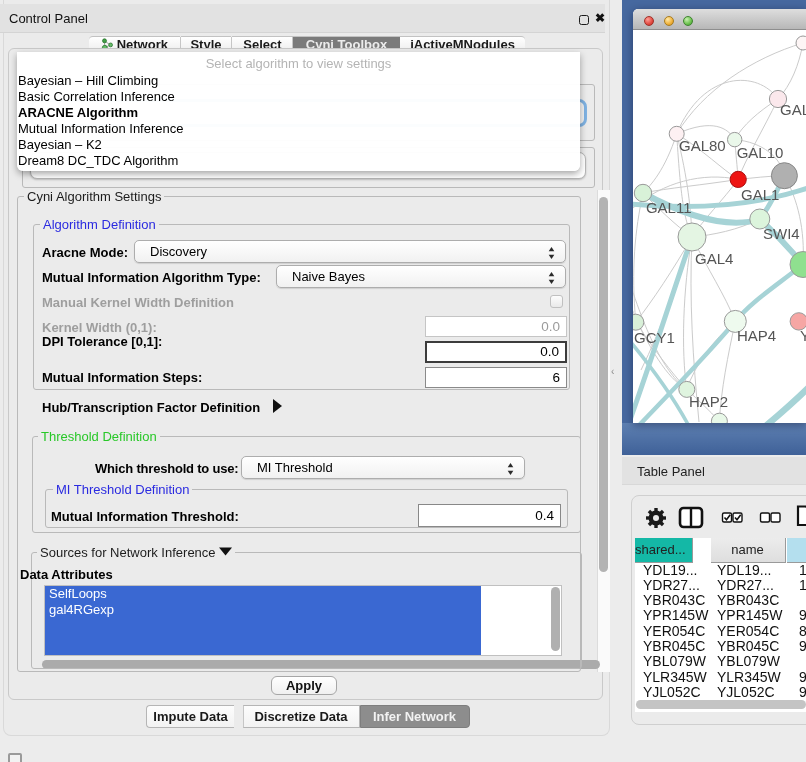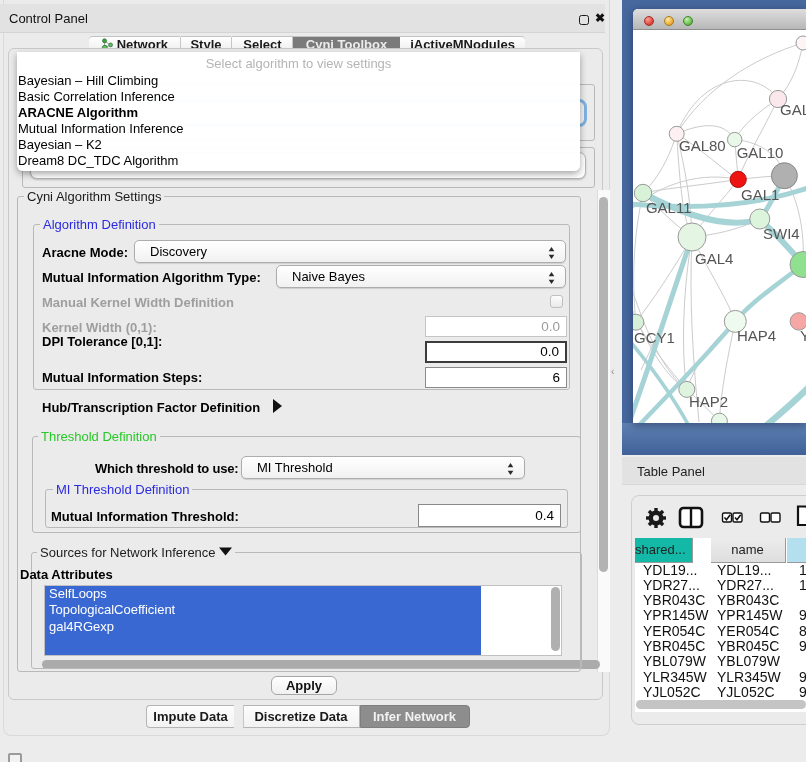--- a/index.html
+++ b/index.html
@@ -116,21 +116,20 @@
 <div class="fld" style="left:418px; top:504px; width:143px; height:23px; border:1px solid #888; color:#000; line-height:21px;">0.4</div>
 
 <div class="gbox" style="left:31px; top:552px; width:551px; height:117px;"></div>
 <div class="glabel" style="left:37px; top:545px; color:#1c1c1c;">Sources for Network Inference <svg width="13" height="9" viewBox="0 0 13 9" style="vertical-align:1px">
       <path d="M0 0.5 L13 0.5 L6.5 8.5 Z" fill="#111"></path>
     </svg></div>
 <div class="blbl" style="left:20px; top:567px;">Data Attributes</div>
 <div class="abs" style="left:44px; top:585px; width:518px; height:71px; background:#fff; border:1px solid #c0c0c0;"></div>
 <div class="abs" style="left:45px; top:586px; width:436px; height:69px; background:#3a68d2; color:#fff; font-size:13px;">
   <div style="height:16.4px; line-height:16.4px; padding-left:4px;">SelfLoops</div>
-  <div style="height:16.4px; line-height:16.4px; padding-left:4px;">TopologicalCoefficient</div>
   <div style="height:16.4px; line-height:16.4px; padding-left:4px;">gal4RGexp</div>
 </div>
 <div class="abs" style="left:550.5px; top:587px; width:9px; height:64px; background:#b0b0b0; border-radius:5px;"></div>
 
 <div class="abs" style="left:271px; top:676px; width:66px; height:19px; background:linear-gradient(#ffffff,#f0f0f0); border:1px solid #a6a6a6; border-radius:6px; text-align:center; line-height:18px; font-size:13px; font-weight:700; color:#111;">Apply</div>
 
 <div class="abs" style="left:146px; top:705px; width:88px; height:23px; background:linear-gradient(#fdfdfd,#f2f2f2); border:1px solid #b5b5b5; border-right:none; border-radius:4px 0 0 4px; text-align:center; line-height:22px; font-size:13px; font-weight:700; color:#1a1a1a;">Impute Data</div>
 <div class="abs" style="left:242.5px; top:705px; width:117px; height:23px; background:linear-gradient(#fdfdfd,#f2f2f2); border:1px solid #b5b5b5; border-left:1px solid #c6c6c6; text-align:center; line-height:22px; font-size:13px; font-weight:700; color:#1a1a1a;">Discretize Data</div>
 <div class="abs" style="left:359.5px; top:705px; width:110px; height:23px; background:#8d8d8d; border:1px solid #7e7e7e; border-radius:0 4px 4px 0; text-align:center; line-height:22px; font-size:13px; font-weight:700; color:#f2f2f2;">Infer Network</div>
 

